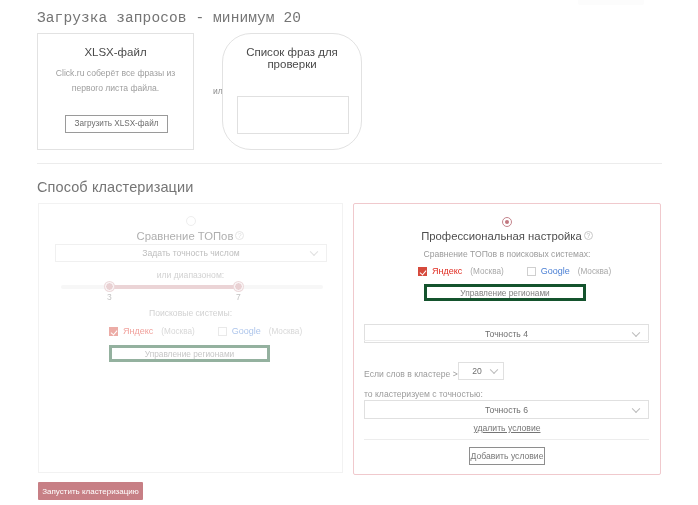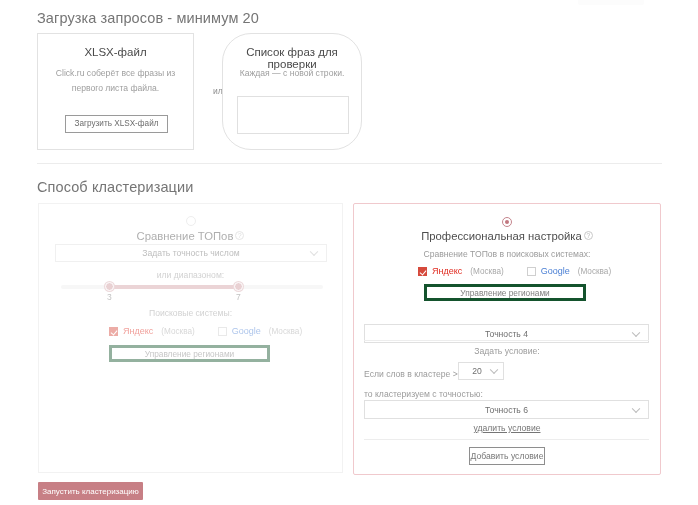--- a/index.html
+++ b/index.html
@@ -22,21 +22,21 @@
   }
 
   
   .section-title {
     position: absolute;
     font-size: 14.5px;
     color: #757575;
     letter-spacing: .1px;
     white-space: nowrap;
   }
-  #title-upload { left: 37px; top: 10px; }
+  #title-upload { left: 37px; top: 10px; font-family: Liberation Mono, monospace; }
   #title-method { left: 37px; top: 179px; }
 
   .hr {
     position: absolute; left: 37px; width: 625px; height: 1px;
     background: #ececec;
   }
   #hr-1 { top: 163px; }
 
   
   .card {
@@ -302,21 +302,20 @@
   <div class="card" id="card-xlsx">
     <div class="card-title">XLSX-файл</div>
     <div class="card-sub">Click.ru соберёт все фразы из первого листа файла.</div>
     <button class="btn-outline" id="btn-upload-xlsx">Загрузить XLSX-файл</button>
   </div>
 
   <div class="or-label">или</div>
 
   <div class="card" id="card-list">
     <div class="card-title">Список фраз для проверки</div>
-    <div class="card-sub">Каждая — с новой строки.</div>
     <textarea id="phrases-textarea" placeholder="" style=""></textarea>
   </div>
 
   <div class="hr" id="hr-1"></div>
 
   <div class="section-title" id="title-method">Способ кластеризации</div>
 
   <div class="panel" id="panel-top">
     <div class="radio" id="radio-top"></div>
 
@@ -375,21 +374,20 @@
 
     <button class="btn-regions" style="left:70px; top:80px; width:162px; height:17px;">Управление регионами</button>
 
     <div class="select" style="left:10px; top:120px; width:285px; height:19px;">
       <span>Точность 4</span>
       <span class="chev"></span>
     </div>
 
     <div class="panel-hr" style="left:10px; top:136px; width:285px;"></div>
 
-    <div class="sub-label" style="top:142px;">Задать условие:</div>
 
     <div class="cond-label" style="left:10px; top:165px;">Если слов в кластере &gt;</div>
     <div class="select" style="left:104px; top:158px; width:46px; height:18px;">
       <span style="margin-right:8px;">20</span>
       <span class="chev" style="right:6px;"></span>
     </div>
 
     <div class="cond-label" style="left:10px; top:185px;">то кластеризуем с точностью:</div>
 
     <div class="select" style="left:10px; top:196px; width:285px; height:19px;">

